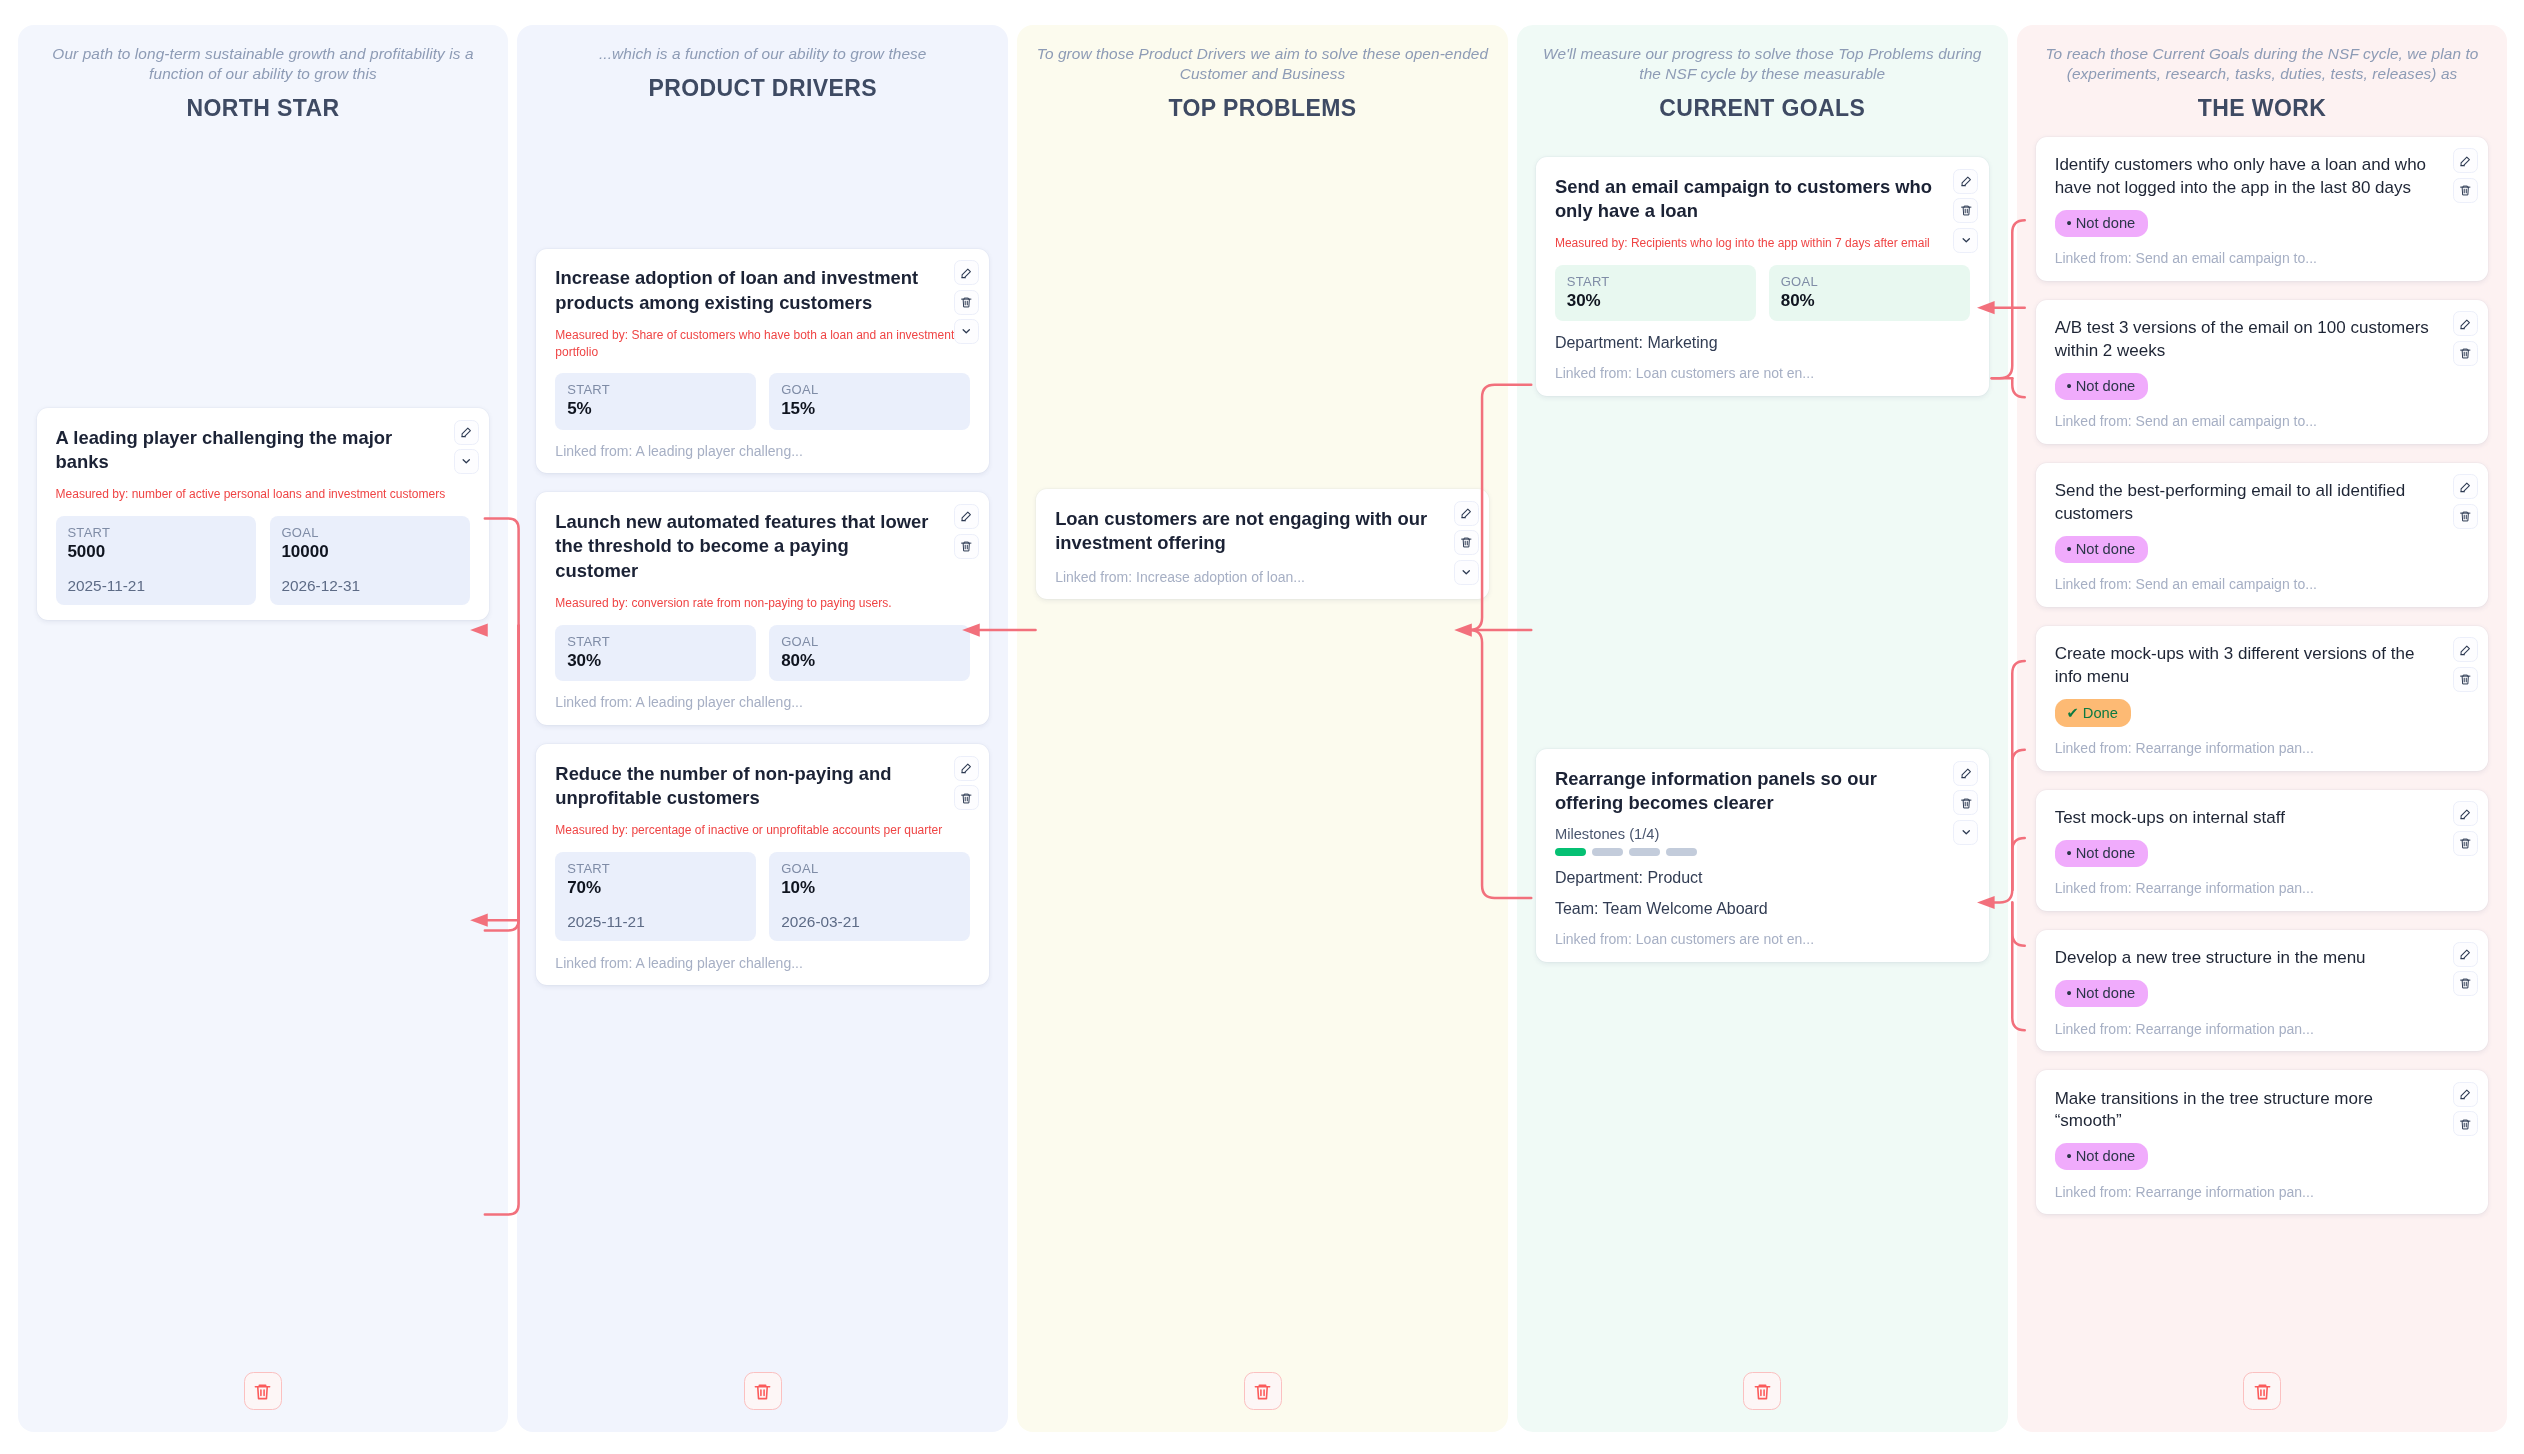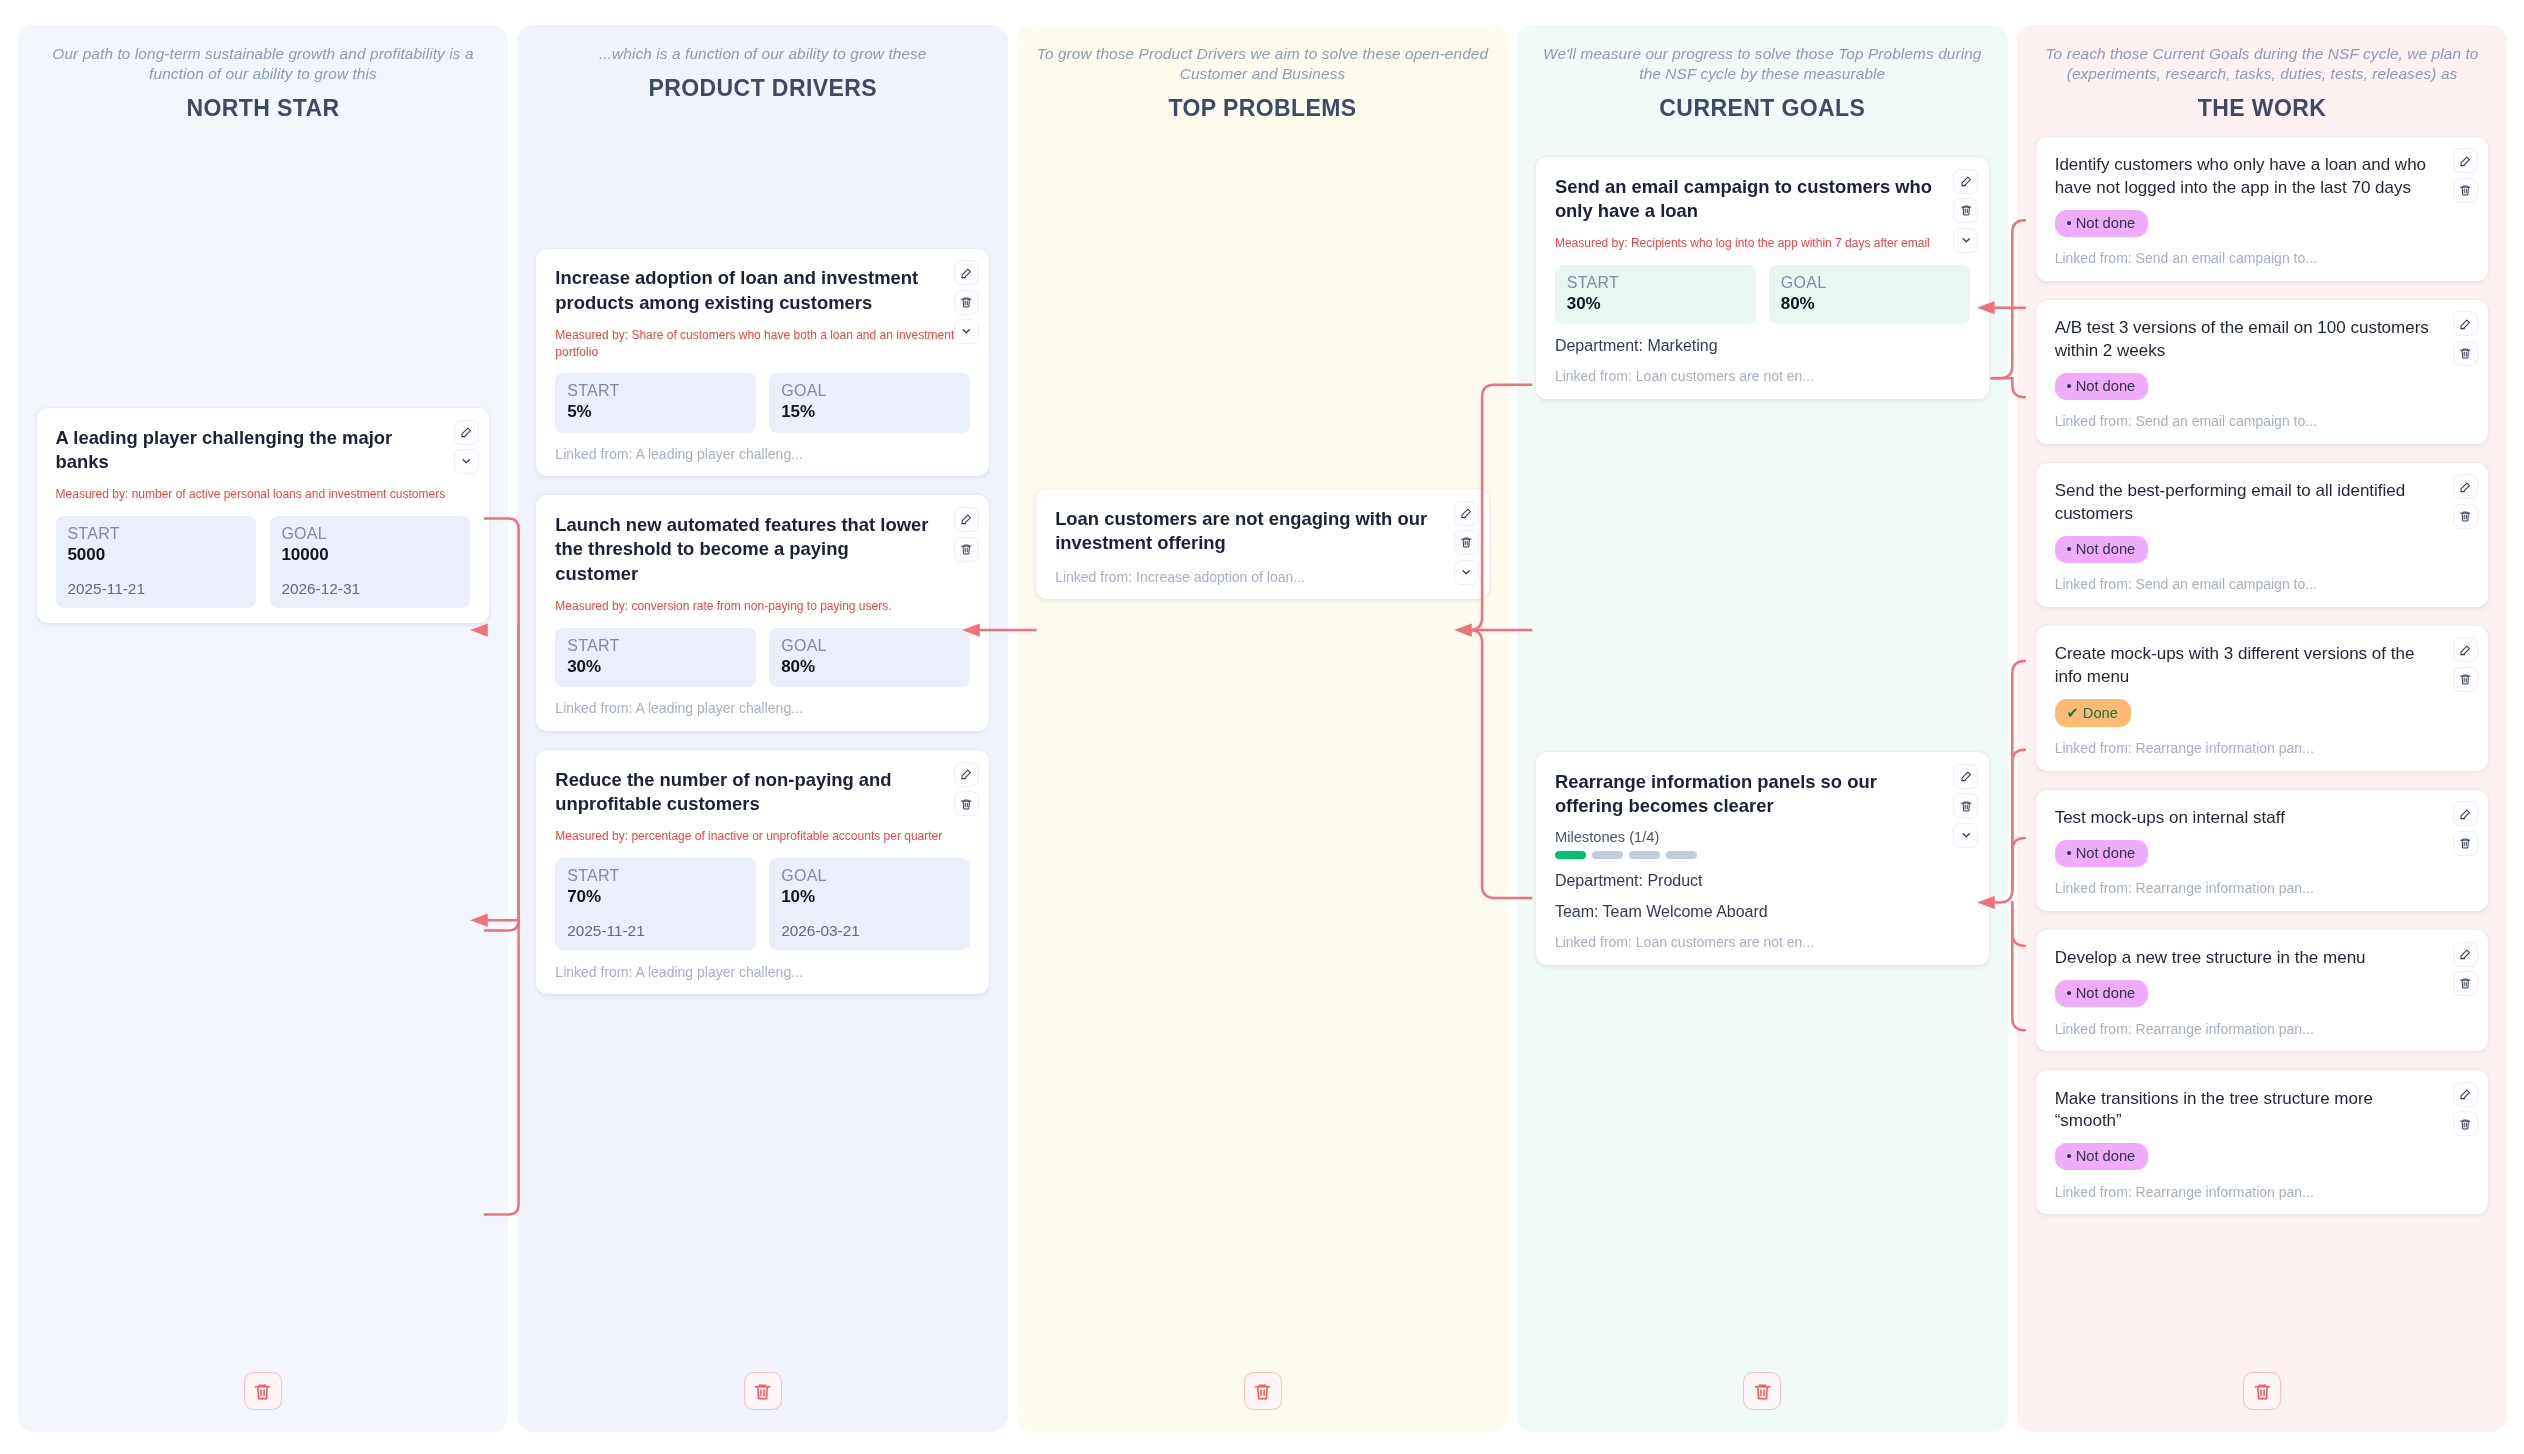--- a/index.html
+++ b/index.html
@@ -109,21 +109,21 @@
     margin-top: 13.2px;
   }
   .metric {
     flex: 1 1 0;
     border-radius: 8px;
     background: #eaeffb;
     padding: 8.8px 11.8px 10.3px 11.8px;
   }
   .metric.green { background: #e8f8f0; }
   .metric-label {
-    font-size: 16px;
+    font-size: 13px;
     color: #7f8ca6;
     letter-spacing: 0.3px;
   }
   .metric-value {
     margin-top: 2.2px;
     font-size: 17px;
     font-weight: bold;
     color: #0f141f;
   }
   .metric-date {
@@ -500,21 +500,21 @@
                   <path d="M4 20h5L20 9l-5-5L4 15v5z"></path>
                   <path d="M3.5 20.5h7"></path>
                 </svg>
               </div>
               <div class="act">
                 <svg viewBox="0 0 24 24" fill="none" stroke="#2d3a52" stroke-width="1.9" stroke-linecap="round" stroke-linejoin="round">
                   <path d="M3 6h18M8 6V4h8v2M6 6l1 15h10l1-15M10 10v7M14 10v7"></path>
                 </svg>
               </div>
             </div>
-            <div class="card-title light">Identify customers who only have a loan and who have not logged into the app in the last 70 days</div>
+            <div class="card-title light">Identify customers who only have a loan and who have not logged into the app in the last 80 days</div>
             <div><span class="badge">• Not done</span></div>
             <div class="card-linked">Linked from: Send an email campaign to...</div>
           </div>
           <div class="card">
             <div class="card-actions">
               <div class="act">
                 <svg viewBox="0 0 24 24" fill="none" stroke="#2d3a52" stroke-width="2" stroke-linecap="round" stroke-linejoin="round">
                   <path d="M4 20h5L20 9l-5-5L4 15v5z"></path>
                   <path d="M3.5 20.5h7"></path>
                 </svg>

